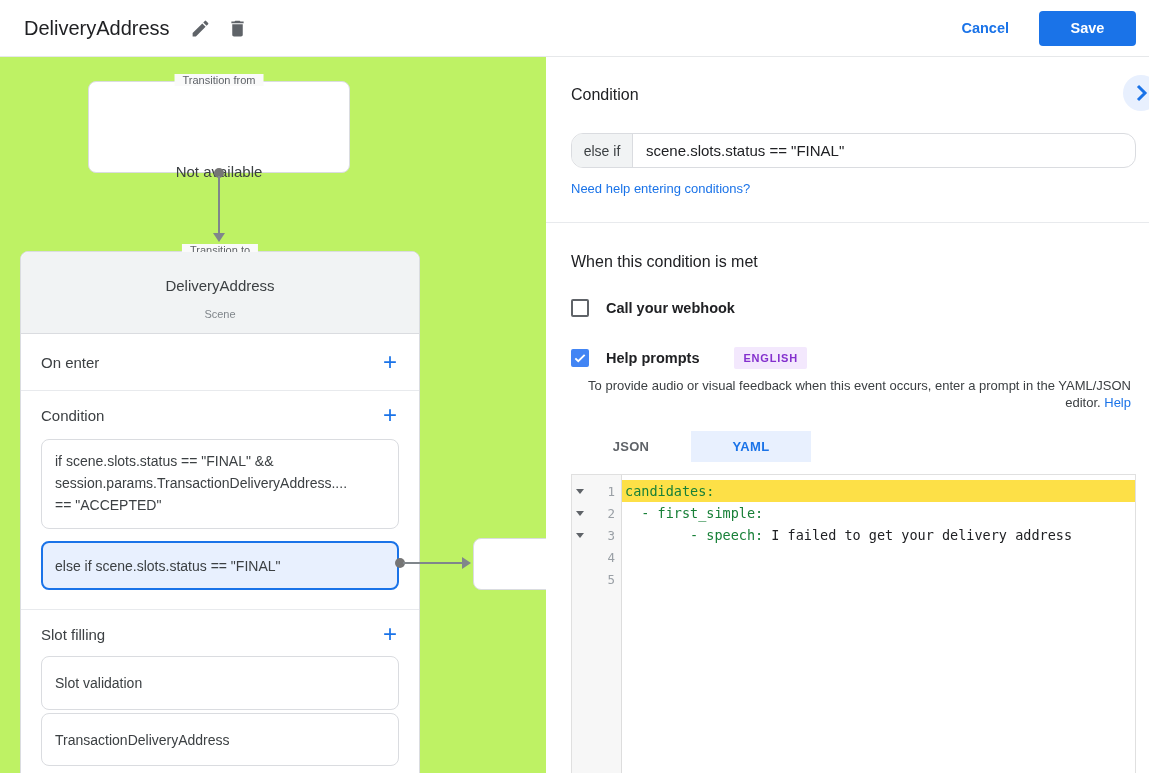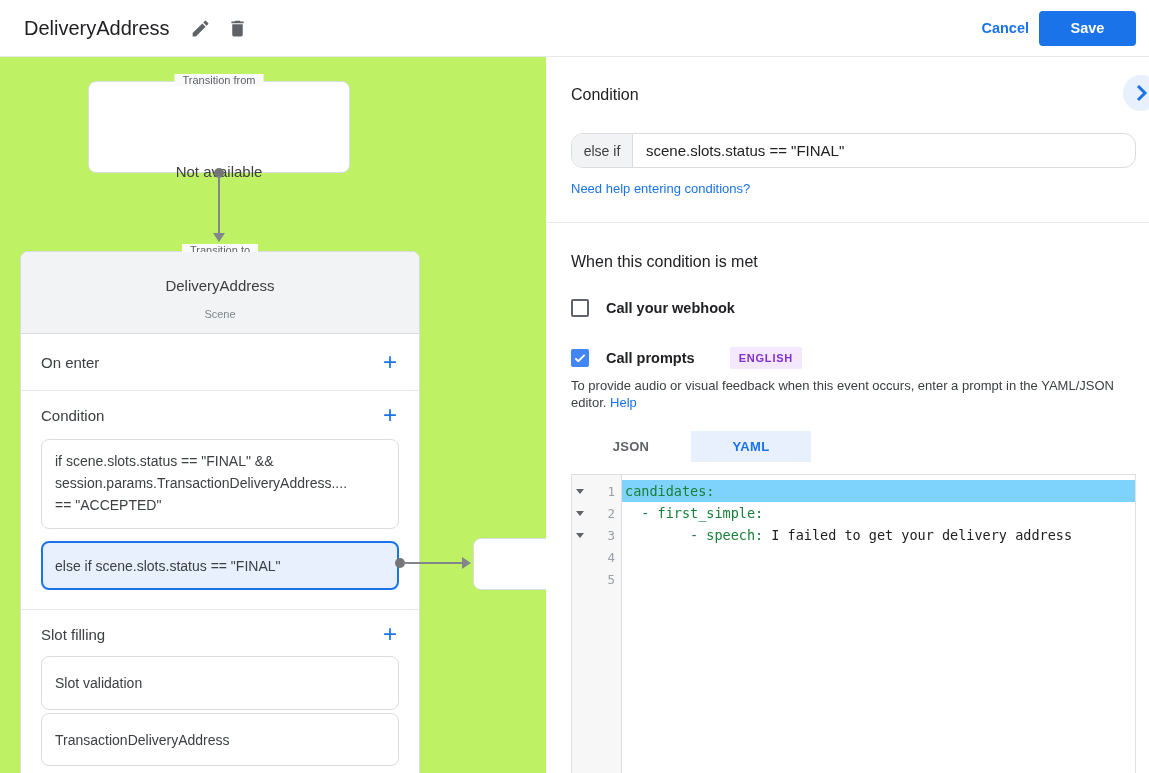--- a/index.html
+++ b/index.html
@@ -8,21 +8,21 @@
          font-family:"Liberation Sans", sans-serif; color:#202124; }
 
   
   .header { position:absolute; left:0; top:0; width:1149px; height:57px; background:#fff;
             border-bottom:1px solid #e6e8ea; display:flex; align-items:center; padding:0 13px 0 24px; }
   .title { font-size:20px; color:#202124; }
   .icon-btn { background:none; border:none; cursor:pointer; padding:2px; display:flex; align-items:center; }
   .icon-btn svg { fill:#5f6368; }
   .icon-btn.edit { margin-left:18px; }
   .icon-btn.del { margin-left:12px; }
-  .header-actions { margin-left:auto; display:flex; align-items:center; gap:10px; }
+  .header-actions { margin-left:auto; display:flex; align-items:center; gap:30px; }
   .btn-cancel { background:none; border:none; color:#1a73e8; font-size:14.5px; font-weight:bold;
                 font-family:"Liberation Sans",sans-serif; cursor:pointer; }
   .btn-save { background:#1a73e8; border:none; color:#fff; font-size:14.5px; font-weight:bold;
               font-family:"Liberation Sans",sans-serif; border-radius:4px; width:97px; height:35px; cursor:pointer; }
 
   
   .canvas { position:absolute; left:0; top:57px; width:546px; height:716px; background:#bef264; overflow:hidden; }
 
   .float-label { position:absolute; top:-8px; left:50%; transform:translateX(-50%); background:#fafafa;
                  padding:0 8px; font-size:11px; color:#5f6368; white-space:nowrap; }
@@ -79,41 +79,41 @@
   .help-link { position:absolute; left:25px; top:124px; }
   .p-divider { position:absolute; left:0; top:165px; width:603px; height:1px; background:#e8eaed; }
 
   .check-row { position:absolute; left:25px; display:flex; align-items:center; gap:17px; height:20px; }
   .checkbox { width:18px; height:18px; border:2px solid #5f6368; border-radius:2px; background:#fff; flex:none; cursor:pointer; }
   .checkbox.checked { border-color:#4285f4; background:#4285f4; display:flex; align-items:center; justify-content:center; }
   .check-label { font-size:14.5px; font-weight:bold; color:#202124; }
   .badge { margin-left:18px; background:#f3e8fd; color:#8430ce; font-size:11px; font-weight:bold;
            letter-spacing:0.8px; padding:5px 9px; border-radius:2px; }
 
-  .desc { position:absolute; left:25px; top:320px; width:572px; font-size:13px; line-height:17px; color:#3c4043; }
+  .desc { position:absolute; left:13px; top:320px; width:572px; font-size:13px; line-height:17px; color:#3c4043;text-align:right; }
 
   .tabs { position:absolute; left:25px; top:374px; display:flex; }
   .tab { width:120px; height:31px; display:flex; align-items:center; justify-content:center;
          font-size:13px; font-weight:bold; letter-spacing:0.3px; color:#5f6368; cursor:pointer; background:#fff; border:none;
          font-family:"Liberation Sans",sans-serif; }
   .tab.active { background:#e8f0fe; color:#1a73e8; }
 
   .editor { position:absolute; left:25px; top:417px; width:565px; height:300px; border:1px solid #e0e0e0;
             display:flex; background:#fff; }
   .gutter { width:50px; background:#f7f7f7; border-right:1px solid #ddd; padding-top:5px; flex:none; }
   .gutter-row { height:22px; display:flex; align-items:center; }
   .fold { width:14px; margin-left:4px; display:flex; align-items:center; cursor:pointer; }
   .fold-tri { width:0; height:0; border-left:4px solid transparent; border-right:4px solid transparent;
               border-top:5px solid #5f6368; }
   .lnum { flex:1; text-align:right; padding-right:6px; font-family:"DejaVu Sans Mono",monospace;
           font-size:12.5px; color:#9aa0a6; }
   .code { flex:1; padding-top:5px; overflow:hidden; cursor:text; }
   .code-line { height:22px; line-height:22px; white-space:pre; font-family:"DejaVu Sans Mono",monospace;
                font-size:13.5px; padding-left:3px; }
-  .code-line.active { background:#7dd3fc; }
+  .code-line.active { background:#fde047; }
   .tok-key { color:#188038; }
   .tok-plain { color:#202124; }
 </style>
 </head>
 <body>
 
 <div class="app">
 
   <div class="header">
     <span class="title">DeliveryAddress</span>
@@ -217,21 +217,21 @@
       <span class="checkbox"></span>
       <span class="check-label">Call your webhook</span>
     </div>
 
     <div class="check-row" style="top:291px;">
       <span class="checkbox checked">
         <svg width="14" height="14" viewBox="0 0 24 24">
             <path d="M4 12.5l5 5L20 6.5" fill="none" stroke="#fff" stroke-width="3.2"></path>
           </svg>
       </span>
-      <span class="check-label">Call prompts</span>
+      <span class="check-label">Help prompts</span>
       <span class="badge">ENGLISH</span>
     </div>
 
     <div class="desc">
       <span>To provide audio or visual feedback when this event occurs, enter a prompt in the YAML/JSON</span><br>
       <span>editor.</span>
       <a class="link">Help</a>
     </div>
 
     <div class="tabs">

